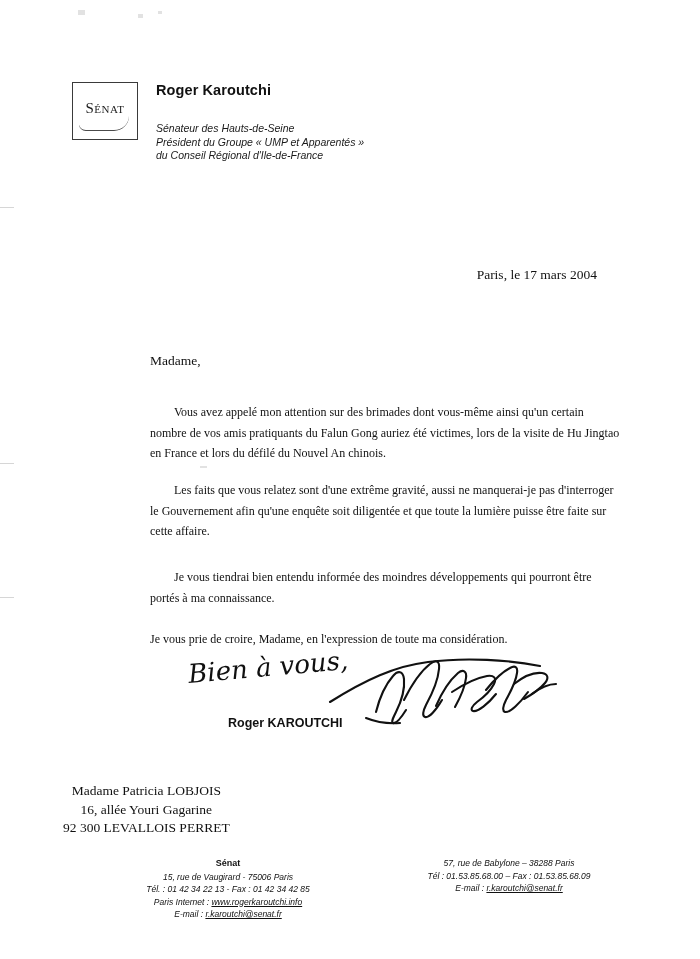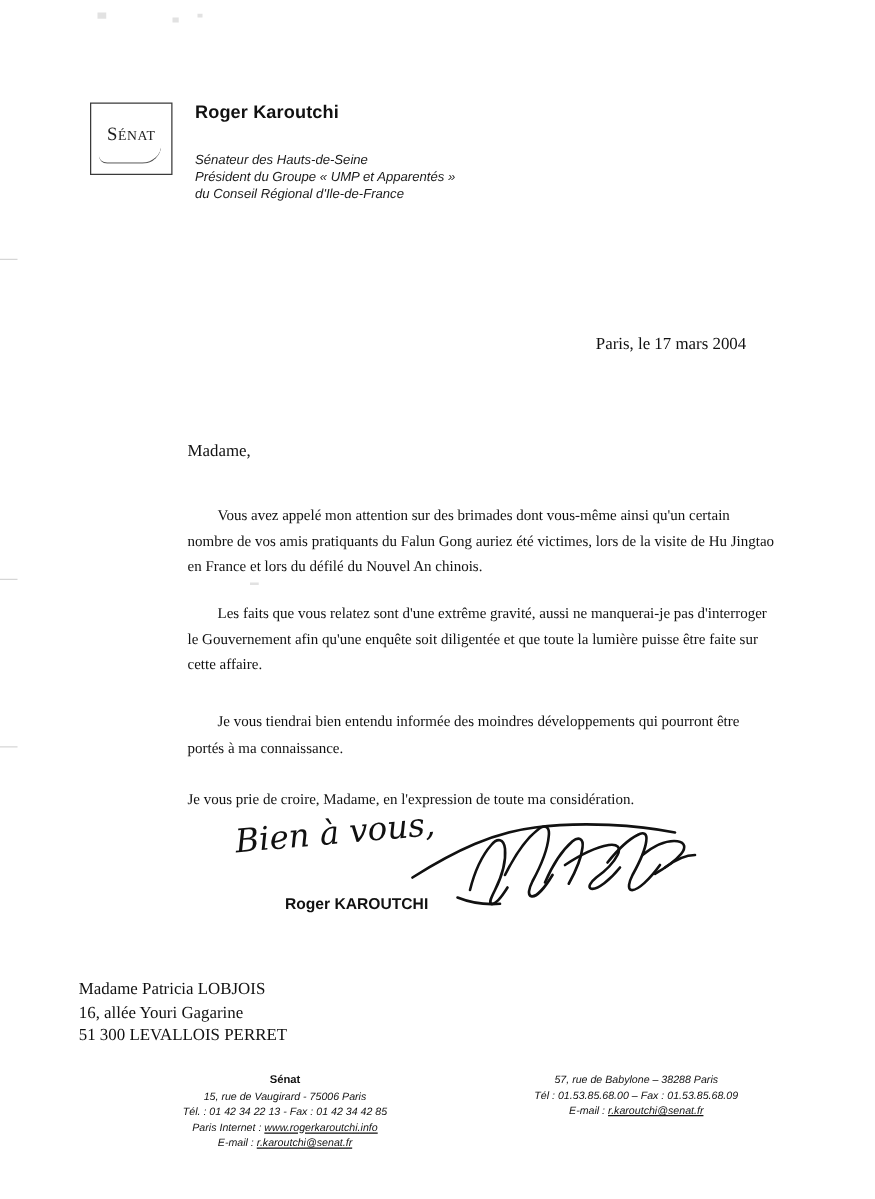--- a/index.html
+++ b/index.html
@@ -141,20 +141,21 @@
     font-weight: bold;
     font-size: 12.5px;
   }
   
   .recipient {
     position: absolute;
     left: 63px;
     top: 782px;
     font-size: 13.5px;
     line-height: 18.5px;
+    text-align: center;
   }
   
   .footer {
     position: absolute;
     left: 60px;
     right: 48px;
     top: 857px;
     display: flex;
     justify-content: space-between;
   }
@@ -227,21 +228,21 @@
         <path d="M352 54 C360 48 369 44 376 44"></path>
         <path d="M186 78 C196 82 208 84 220 83"></path>
       </g>
     </svg>
   </div>
   <div class="sig-name">Roger KAROUTCHI</div>
 
   <div class="recipient">
     <div>Madame Patricia LOBJOIS</div>
     <div>16, allée Youri Gagarine</div>
-    <div>51 300 LEVALLOIS PERRET</div>
+    <div>92 300 LEVALLOIS PERRET</div>
   </div>
 
   <div class="footer">
     <div class="fcol fcol-left">
       <div class="ftitle">Sénat</div>
       <div class="fline">15, rue de Vaugirard - 75006 Paris</div>
       <div class="fline">Tél. : 01 42 34 22 13 - Fax : 01 42 34 42 85</div>
       <div class="fline">
         <span>Paris Internet : </span><span class="u">www.rogerkaroutchi.info</span>
       </div>

